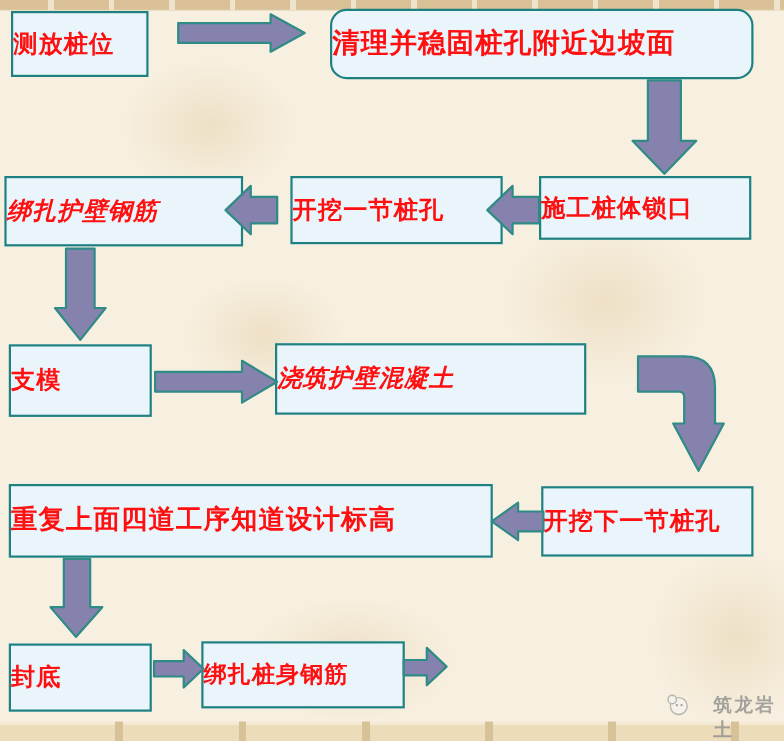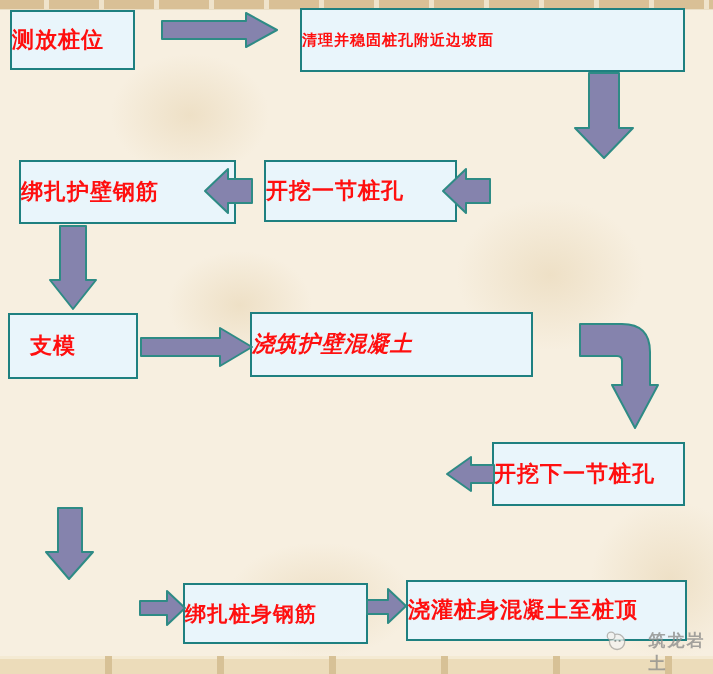--- a/index.html
+++ b/index.html
@@ -53,54 +53,60 @@
   <div class="blob" style="left:190px;top:520px;width:260px;height:160px;"></div>
   <div class="blob" style="left:560px;top:470px;width:220px;height:220px;"></div>
 
   <div class="strip top"></div>
   <div class="strip bottom"></div>
 
   <div class="fbox" style="left:10px;top:10px;width:125px;height:60px;font-size:22px;">
     <span>测放桩位</span>
   </div>
 
-  <div class="fbox" style="left:300px;top:8px;width:385px;height:64px;font-size:15px;">
+  <div class="fbox" style="left:300px;top:8px;width:385px;height:64px;font-size:25px;border-radius:15px;">
     <span>清理并稳固桩孔附近边坡面</span>
   </div>
 
+  <div class="fbox" style="left:490px;top:160px;width:193px;height:58px;font-size:22px;">
+    <span>施工桩体锁口</span>
+  </div>
 
   <div class="fbox" style="left:264px;top:160px;width:193px;height:62px;font-size:22px;">
     <span>开挖一节桩孔</span>
   </div>
 
-  <div class="fbox" style="left:19px;top:160px;width:217px;height:64px;font-size:22px;">
+  <div class="fbox" style="left:4px;top:160px;width:217px;height:64px;font-size:22px;font-style:italic;">
     <span>绑扎护壁钢筋</span>
   </div>
 
-  <div class="fbox" style="left:8px;top:313px;width:130px;height:66px;font-size:22px;padding-left:20px;">
+  <div class="fbox" style="left:8px;top:313px;width:130px;height:66px;font-size:22px;">
     <span>支模</span>
   </div>
 
   <div class="fbox" style="left:250px;top:312px;width:283px;height:65px;font-size:22px;font-style:italic;">
     <span>浇筑护壁混凝土</span>
   </div>
 
   <div class="fbox" style="left:492px;top:442px;width:193px;height:64px;font-size:22px;">
     <span>开挖下一节桩孔</span>
   </div>
 
+  <div class="fbox" style="left:8px;top:440px;width:440px;height:67px;font-size:24px;">
+    <span>重复上面四道工序知道设计标高</span>
+  </div>
 
+  <div class="fbox" style="left:8px;top:585px;width:130px;height:62px;font-size:22px;">
+    <span>封底</span>
+  </div>
 
   <div class="fbox" style="left:183px;top:583px;width:185px;height:61px;font-size:21px;">
     <span>绑扎桩身钢筋</span>
   </div>
 
-  <div class="fbox" style="left:406px;top:580px;width:281px;height:61px;font-size:22px;">
-    <span>浇灌桩身混凝土至桩顶</span>
-  </div>
 
   <svg class="arrow-svg" style="left:160px;top:11px;" width="120" height="38">
     <polygon class="ar" points="2,10 86,10 86,2 117,19 86,36 86,28 2,28"></polygon>
   </svg>
 
   <svg class="arrow-svg" style="left:573px;top:72px;" width="62" height="88">
     <polygon class="ar" points="16,1 46,1 46,56 60,56 31,86 2,56 16,56"></polygon>
   </svg>
 
   <svg class="arrow-svg" style="left:441px;top:167px;" width="50" height="48">

